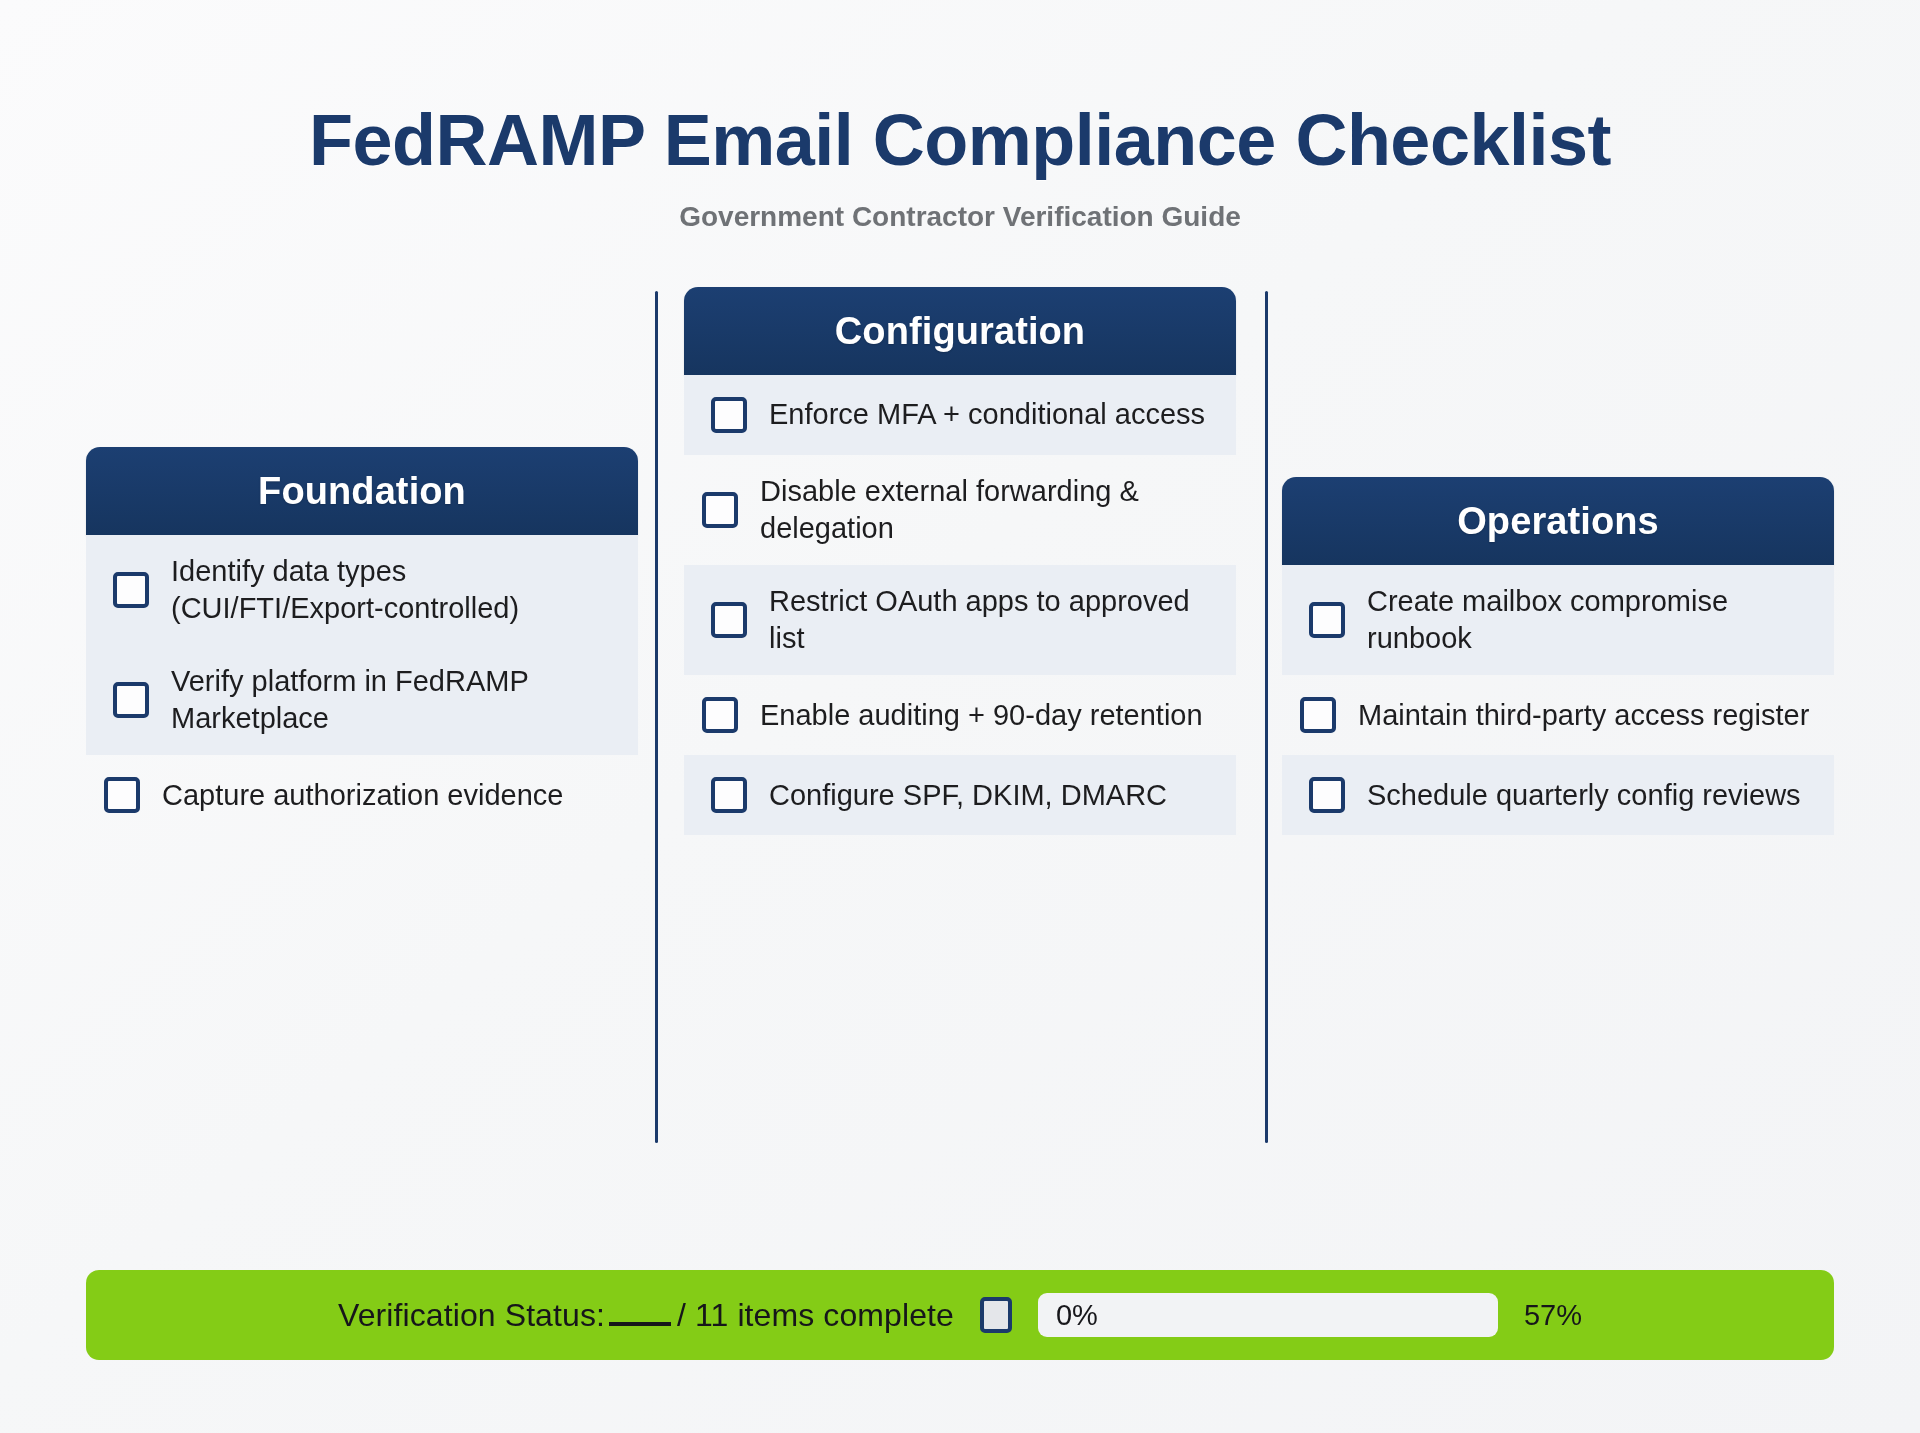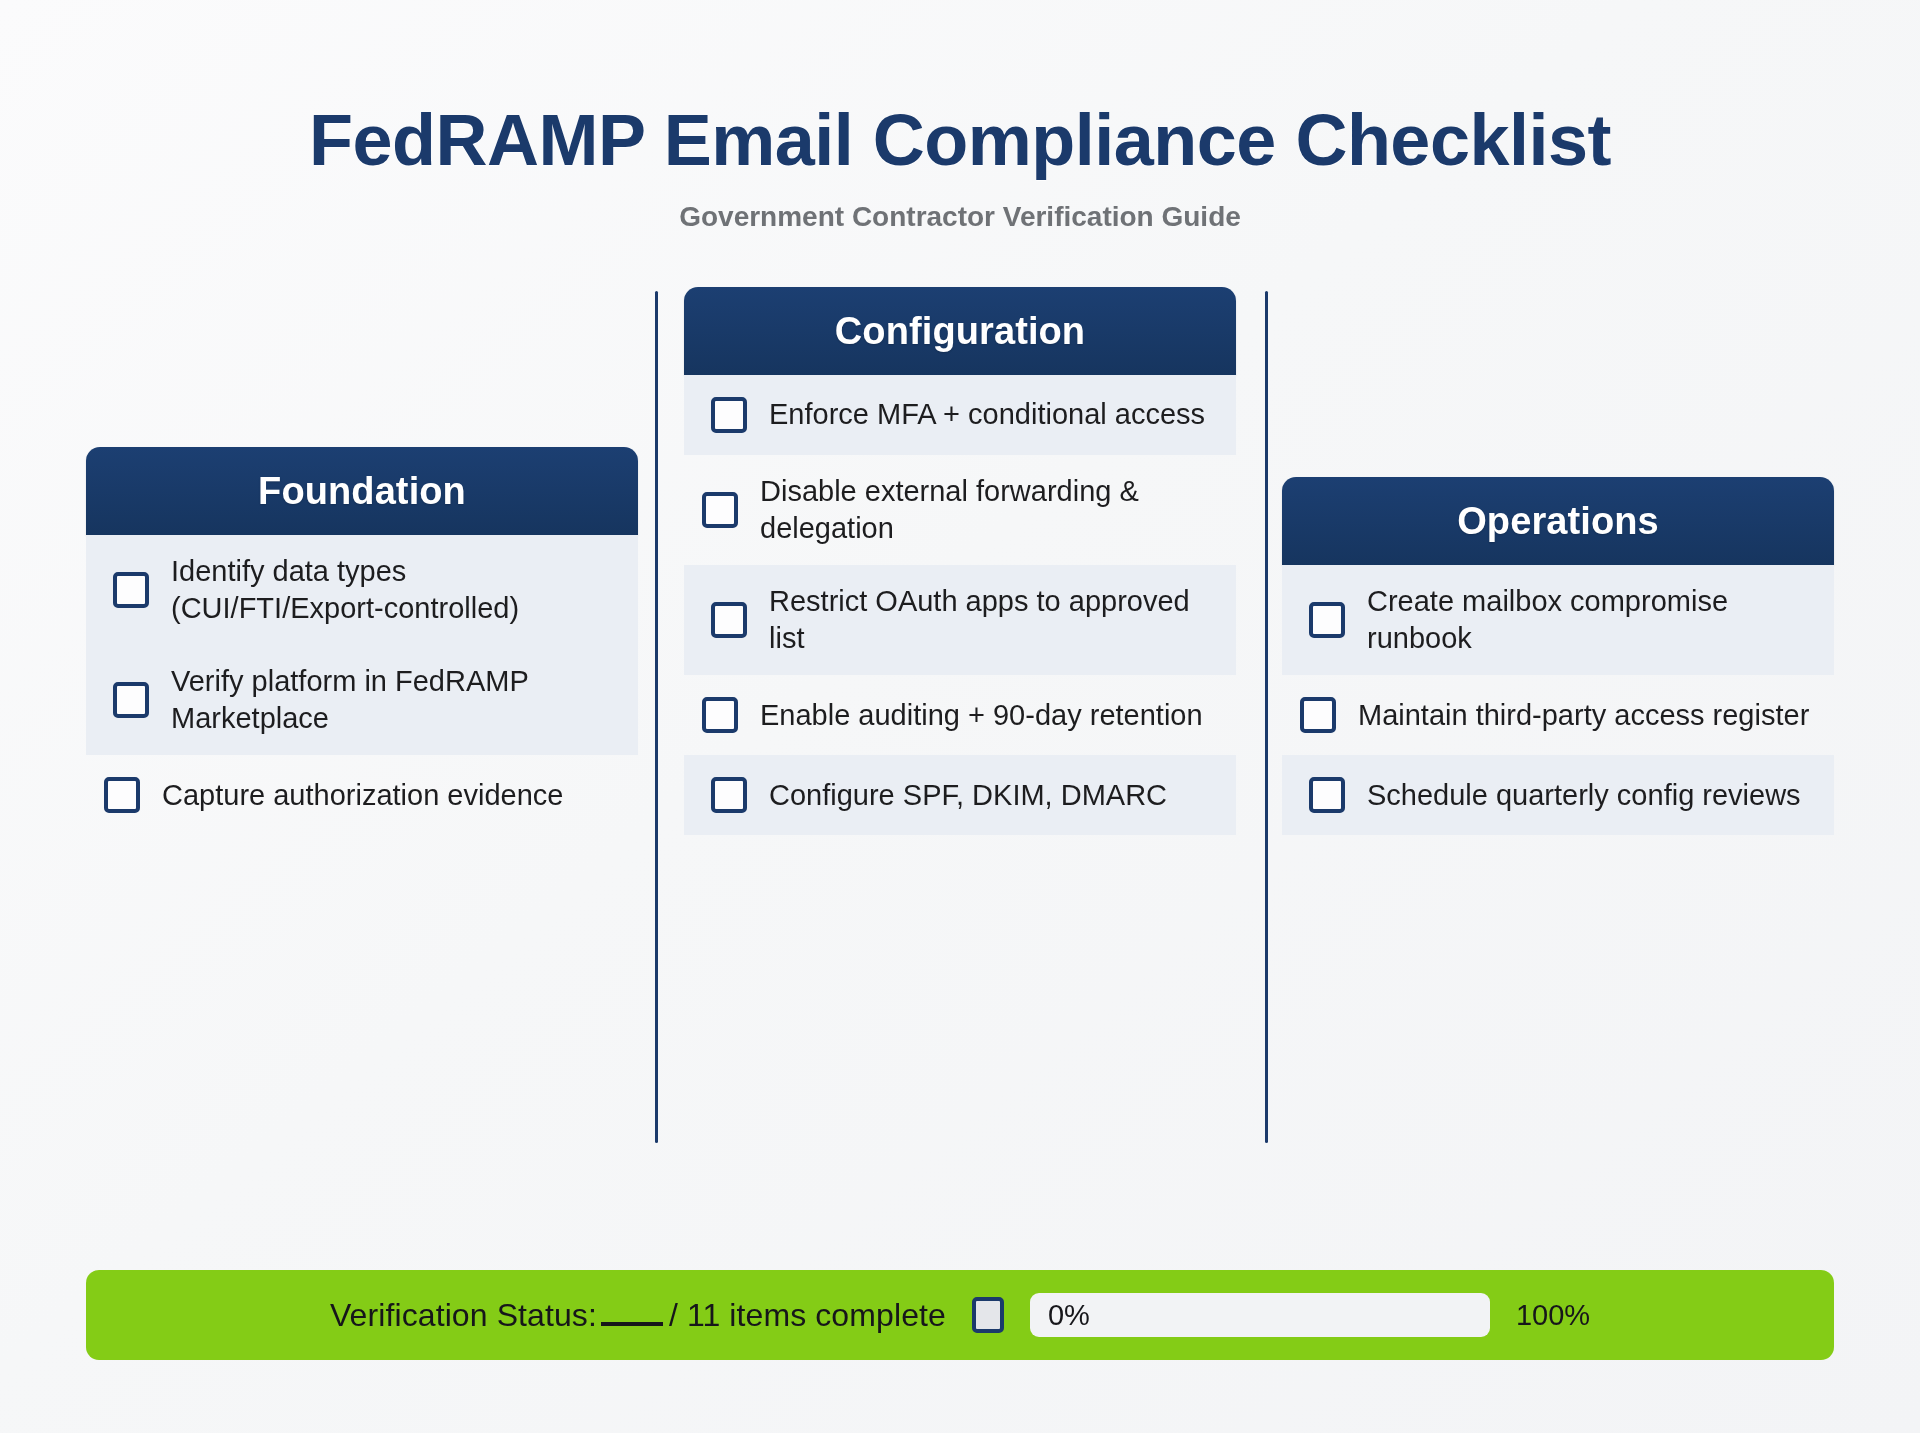--- a/index.html
+++ b/index.html
@@ -259,16 +259,16 @@
     </div>
 
   <div class="status-bar">
     <div class="status-text">
       <span>Verification Status:</span><span class="status-blank"></span><span>/ 11 items complete</span>
     </div>
     <div class="status-checkbox"></div>
     <div class="progress-track">
       <span class="progress-min">0%</span>
     </div>
-    <span class="progress-max">100%</span>
+    <span class="progress-max">57%</span>
   </div>
 
 </div>
 
 </body></html>

